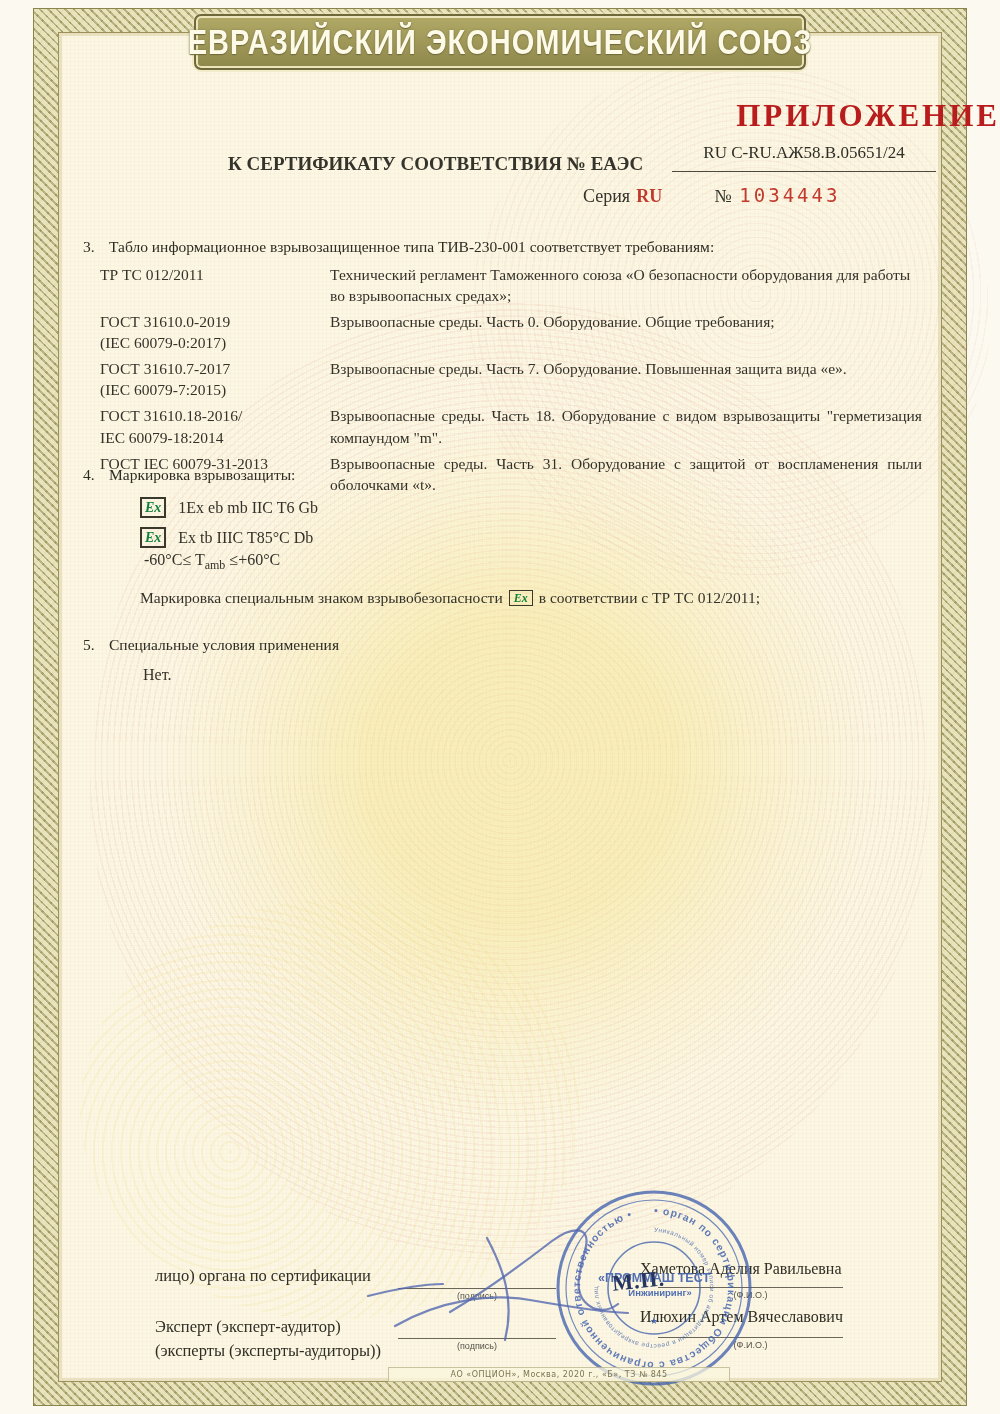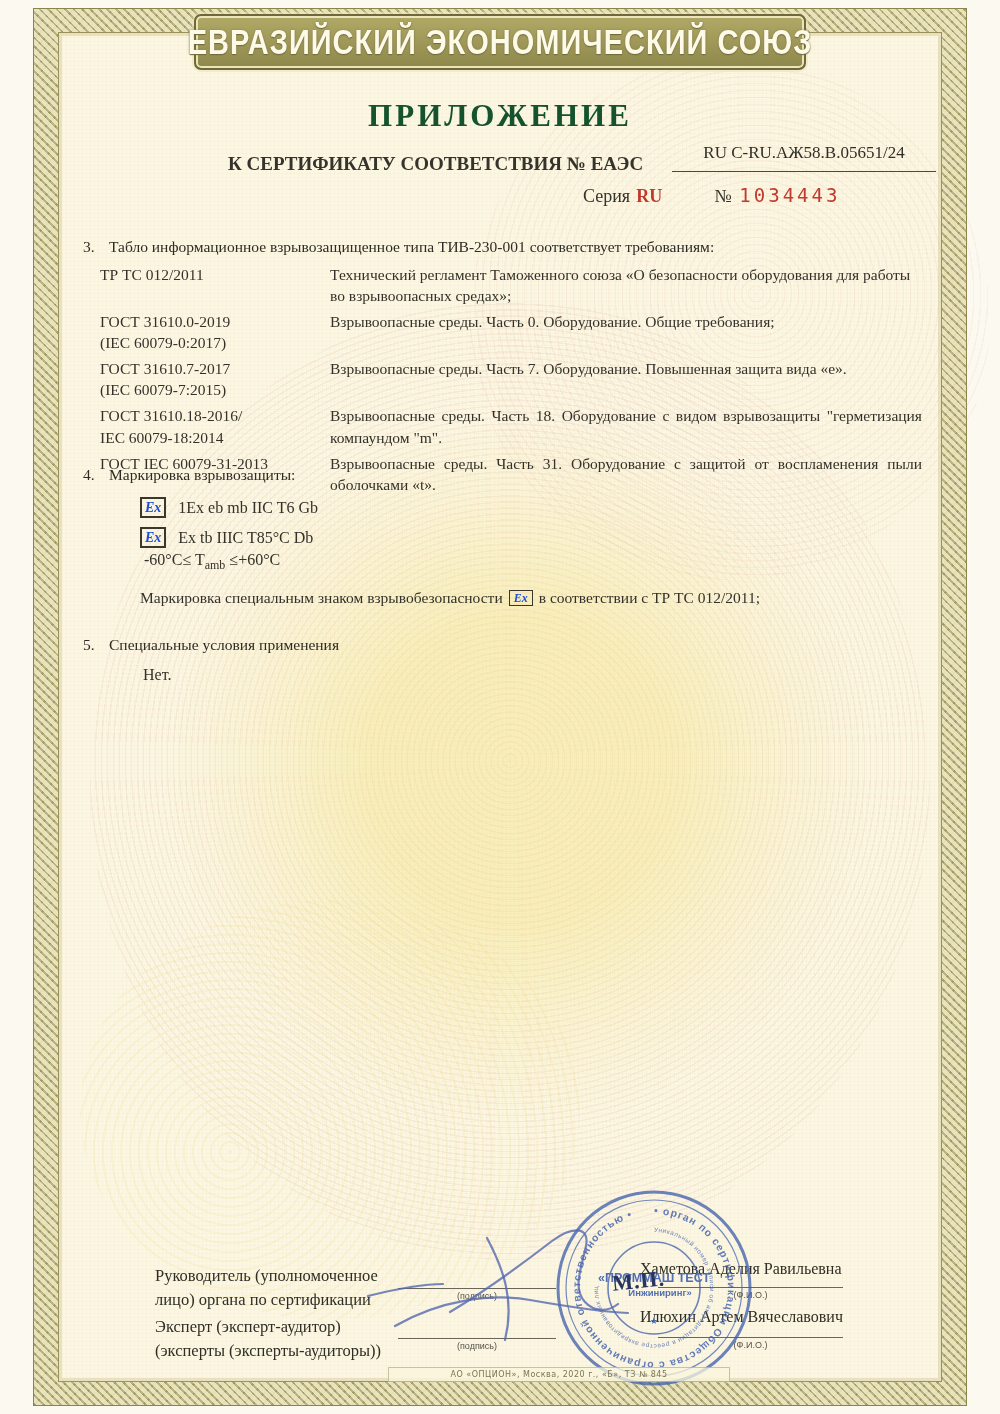--- a/index.html
+++ b/index.html
@@ -31,22 +31,22 @@
   
   .banner{position:absolute;left:50%;top:14px;transform:translateX(-50%);
           width:608px;height:52px;background:linear-gradient(#b0a966,#8e874b);
           border:2px solid #6f683a;border-radius:7px;
           box-shadow:inset 0 0 0 2px #ece5bc, 0 0 0 2px rgba(236,229,188,0.6);
           display:flex;align-items:center;justify-content:center;}
   .banner-text{font-family:"Liberation Sans", sans-serif;font-weight:bold;font-size:29px;
           letter-spacing:1px;color:#fdfae8;transform:scaleY(1.18);white-space:nowrap;
           text-shadow:0 1px 1px #6f683a, 0 0 2px #8a8350;}
   
-  .doc-title{position:absolute;left:0;top:98px;width:100%;text-align:center;
-          font-size:31px;font-weight:bold;letter-spacing:3px;color:#14532d;}
+  .doc-title{position:absolute;left:0;top:98px;width:100%;text-align:right;
+          font-size:31px;font-weight:bold;letter-spacing:3px;color:#b91c1c;}
   .subtitle-label{position:absolute;left:228px;top:153px;font-size:19px;font-weight:bold;color:#35342c;}
   .cert-number{position:absolute;left:672px;top:143px;width:264px;text-align:center;
           font-size:17px;color:#2f2e27;border-bottom:1.5px solid #4a483a;padding-bottom:8px;}
   .series-row{position:absolute;left:583px;top:184px;font-size:18px;color:#35342c;}
   .series-value{color:#c03a2b;font-weight:bold;margin-left:6px;}
   .number-sign{margin-left:52px;}
   .number-value{font-family:"DejaVu Sans Mono", monospace;font-size:19px;color:#c23b2e;
           letter-spacing:3px;margin-left:8px;}
   
   .sec-head{position:absolute;font-size:15.5px;font-weight:normal;color:#2d2c24;}
@@ -55,21 +55,21 @@
   .grid{position:absolute;left:100px;top:264px;width:822px;font-size:15.5px;line-height:1.36;}
   .grow{display:flex;margin-bottom:5px;}
   .gstd{width:230px;flex:0 0 230px;}
   .gdesc{flex:1;text-align:justify;}
   .gdesc.left{text-align:left;}
   
   .marks{position:absolute;left:140px;top:497px;font-size:16px;}
   .mark-line{display:flex;align-items:center;margin-bottom:9px;}
   .ex-badge{display:inline-flex;align-items:center;justify-content:center;
           border:2px solid #3a382c;padding:0 3px;font-weight:bold;font-style:italic;
-          font-size:14px;line-height:17px;color:#1d4ed8;margin-right:12px;min-width:16px;}
+          font-size:14px;line-height:17px;color:#15803d;margin-right:12px;min-width:16px;}
   .ex-badge.small{font-size:12px;line-height:14px;border-width:1.5px;margin:0 6px;}
   .temp-line{margin-left:4px;margin-bottom:16px;}
   .temp-line sub{font-size:12px;}
   .special-line{display:flex;align-items:center;font-size:15.5px;}
   
   .none-text{position:absolute;left:143px;top:666px;font-size:16px;}
   
   .role{position:absolute;font-size:16.5px;line-height:1.45;color:#2f2e26;}
   .sigline{position:absolute;border-top:1px solid #6a675a;text-align:center;
            font-size:9px;color:#55524a;padding-top:2px;font-family:"Liberation Sans", sans-serif;}
@@ -170,21 +170,20 @@
       <span>в соответствии с ТР ТС 012/2011;</span>
     </div>
   </div>
 
   <div class="sec-head" style="left:83px;top:636px;">
     <span class="sec-num">5.</span><span>Специальные условия применения</span>
   </div>
   <div class="none-text">Нет.</div>
 
   <div class="role" style="left:155px;top:1264px;width:280px;">
-    <div>Руководитель (уполномоченное</div>
     <div>лицо) органа по сертификации</div>
   </div>
   <div class="sigline" style="left:398px;top:1288px;width:158px;">(подпись)</div>
 
   <div class="role" style="left:155px;top:1315px;width:310px;">
     <div>Эксперт (эксперт-аудитор)</div>
     <div>(эксперты (эксперты-аудиторы))</div>
   </div>
   <div class="sigline" style="left:398px;top:1338px;width:158px;">(подпись)</div>
 

